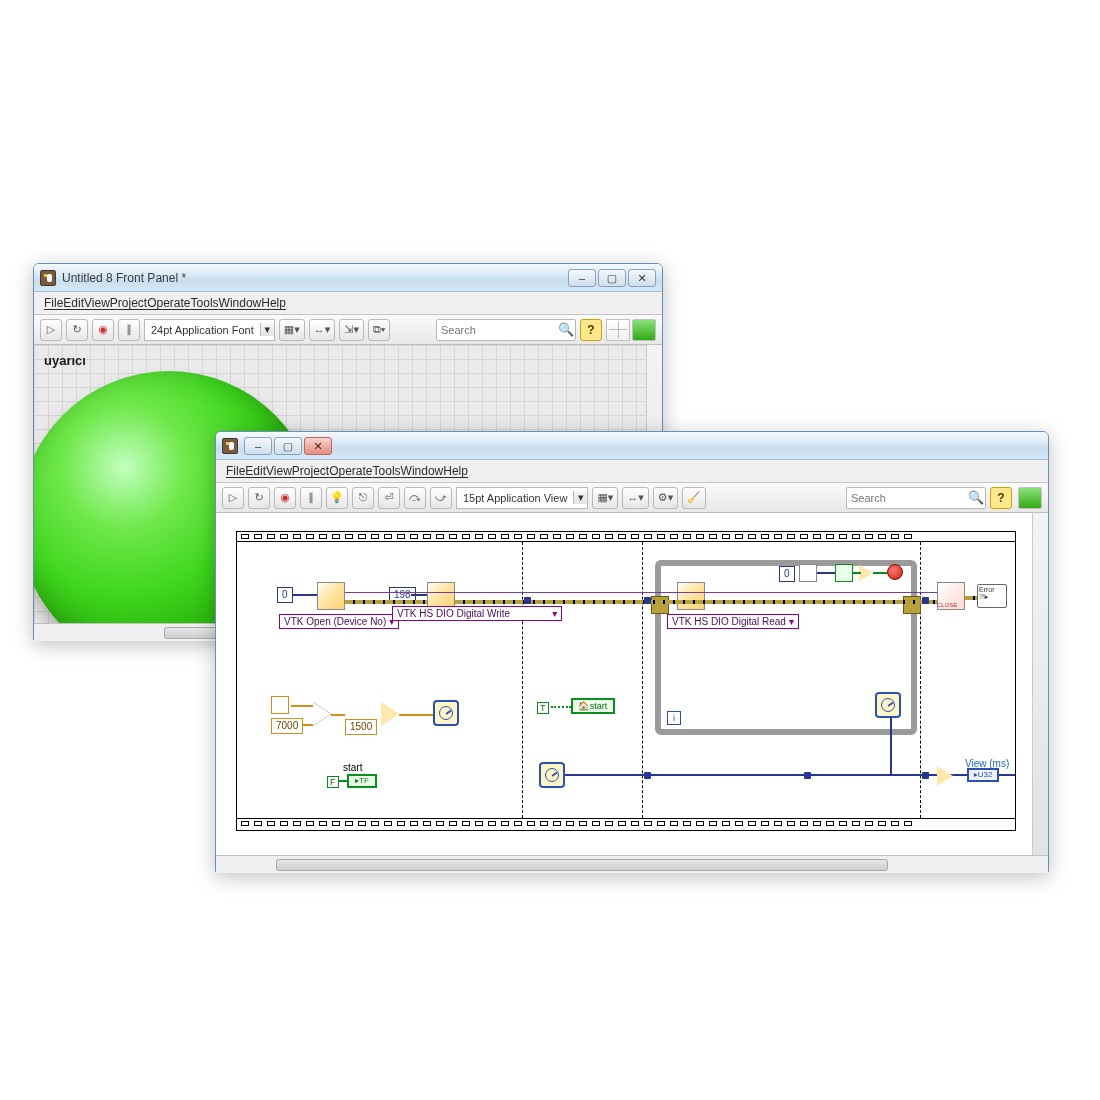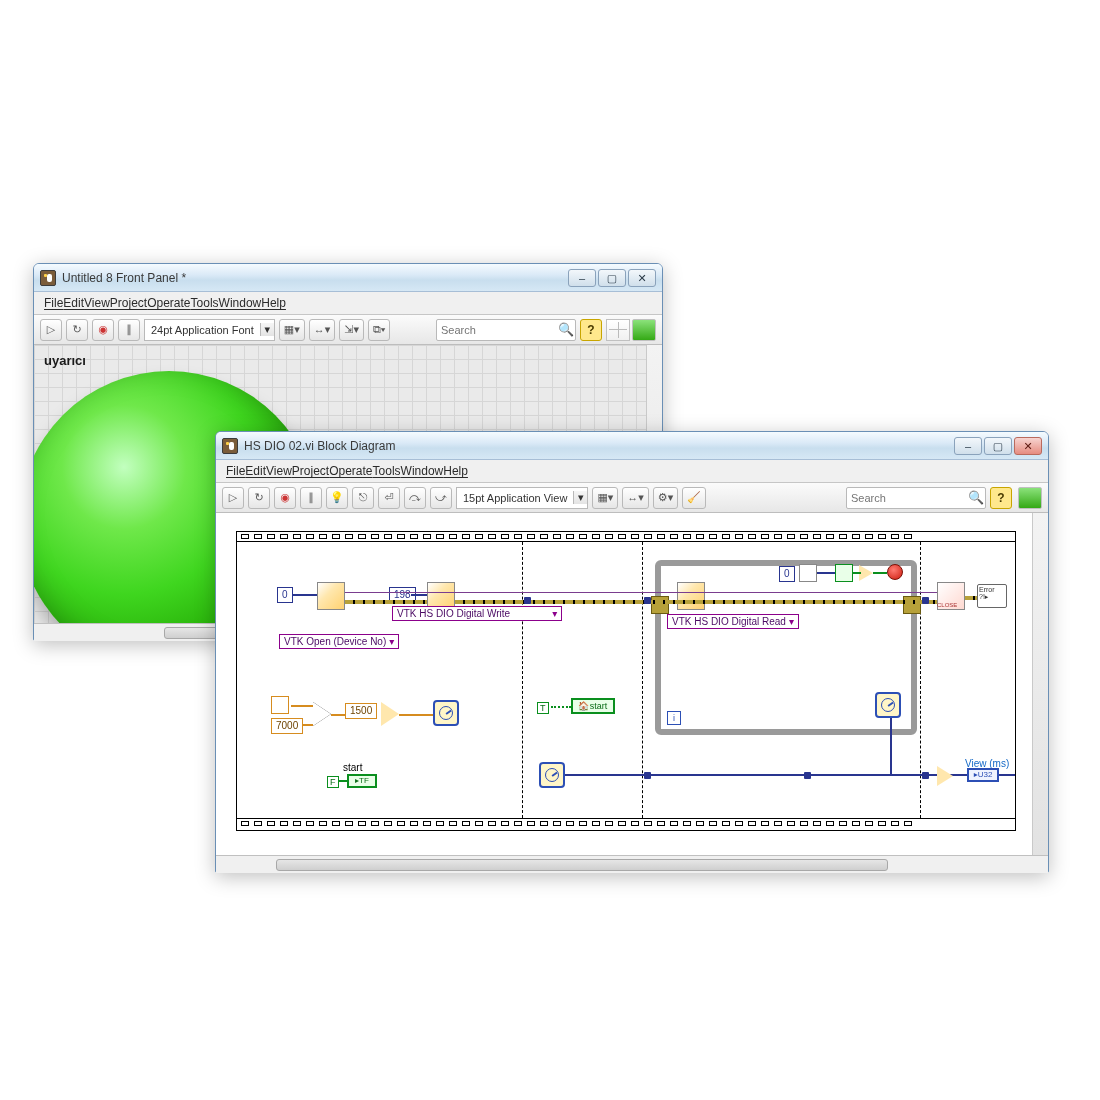--- a/index.html
+++ b/index.html
@@ -150,21 +150,20 @@
     <div class="vscroll"></div>
     <div class="statusbar">
       <div class="thumb"></div>
     </div>
   </div>
 </div>
 
 <div class="window" style="left:215px;top:431px;width:834px;height:442px;">
   <div class="titlebar">
     <div class="app-icon"></div>
-    <div class="title">HS DIO 02.vi Block Diagram</div>
     <div class="winbtns">
       <div class="wbtn">–</div>
       <div class="wbtn">▢</div>
       <div class="wbtn close">✕</div>
     </div>
   </div>
   <div class="menubar">
     <span>File</span>
     <span>Edit</span>
     <span>View</span>
@@ -260,42 +259,42 @@
             <i></i>
           </div>
         <div class="frames">
 
           <div class="framesep" style="left:285px;"></div>
           <div class="framesep" style="left:405px;"></div>
           <div class="framesep" style="left:683px;"></div>
 
           <div class="valbox" style="left:40px;top:45px;">0</div>
           <div class="vi-node" style="left:80px;top:40px;"></div>
-          <div class="poly" style="left:42px;top:72px;margin-top:20px;">
+          <div class="poly" style="left:42px;top:72px;">
             <span>VTK Open (Device No)</span>
               <span class="dd">▾</span>
           </div>
           <div class="valbox" style="left:152px;top:45px;">198</div>
           <div class="vi-node" style="left:190px;top:40px;"></div>
           <div class="poly" style="left:155px;top:64px;gap:42px;">
             <span>VTK HS DIO Digital Write</span>
               <span class="dd">▾</span>
           </div>
 
           <div class="wire" style="left:56px;top:52px;width:24px;"></div>
           <div class="wire dash" style="left:108px;top:58px;width:82px;"></div>
           <div class="wire" style="left:174px;top:52px;width:16px;"></div>
 
           <div class="vi-node small" style="left:34px;top:154px;background:#fff;border-color:#d68c1f;"></div>
           <div class="valbox orange" style="left:34px;top:176px;">7000</div>
           <div class="wire orange" style="left:54px;top:163px;width:22px;height:2px;"></div>
           <div class="wire orange" style="left:66px;top:182px;width:10px;height:2px;"></div>
           <div class="tri" style="left:76px;top:160px;border-width:12px 0 12px 18px;border-color:transparent transparent transparent #fff;filter:drop-shadow(0 0 0 #000);"></div>
           <div style="position:absolute;left:76px;top:160px;width:0;height:0;border-width:12px 0 12px 18px;border-style:solid;border-color:transparent transparent transparent #000;z-index:-1"></div>
-          <div class="valbox orange" style="left:108px;top:161px;">1500</div>
+          <div class="valbox orange" style="left:108px;top:177px;">1500</div>
           <div class="wire orange" style="left:94px;top:172px;width:14px;"></div>
           <div class="tri" style="left:144px;top:160px;border-width:12px 0 12px 18px;border-color:transparent transparent transparent #ffe7ad;"></div>
           <div class="wire orange" style="left:162px;top:172px;width:34px;"></div>
           <div class="timer-node" style="left:196px;top:158px;"></div>
 
           <div class="smalltxt" style="left:106px;top:220px;">start</div>
           <div class="boollbl" style="left:90px;top:234px;">F</div>
           <div style="position:absolute;left:110px;top:232px;width:30px;height:14px;border:2px solid #0a8f1e;background:#e9ffe8;font-size:8px;text-align:center;color:#0a6c17;">▸<span>TF</span></div>
           <div style="position:absolute;left:102px;top:238px;width:8px;height:2px;background:#0a8f1e;"></div>
 

